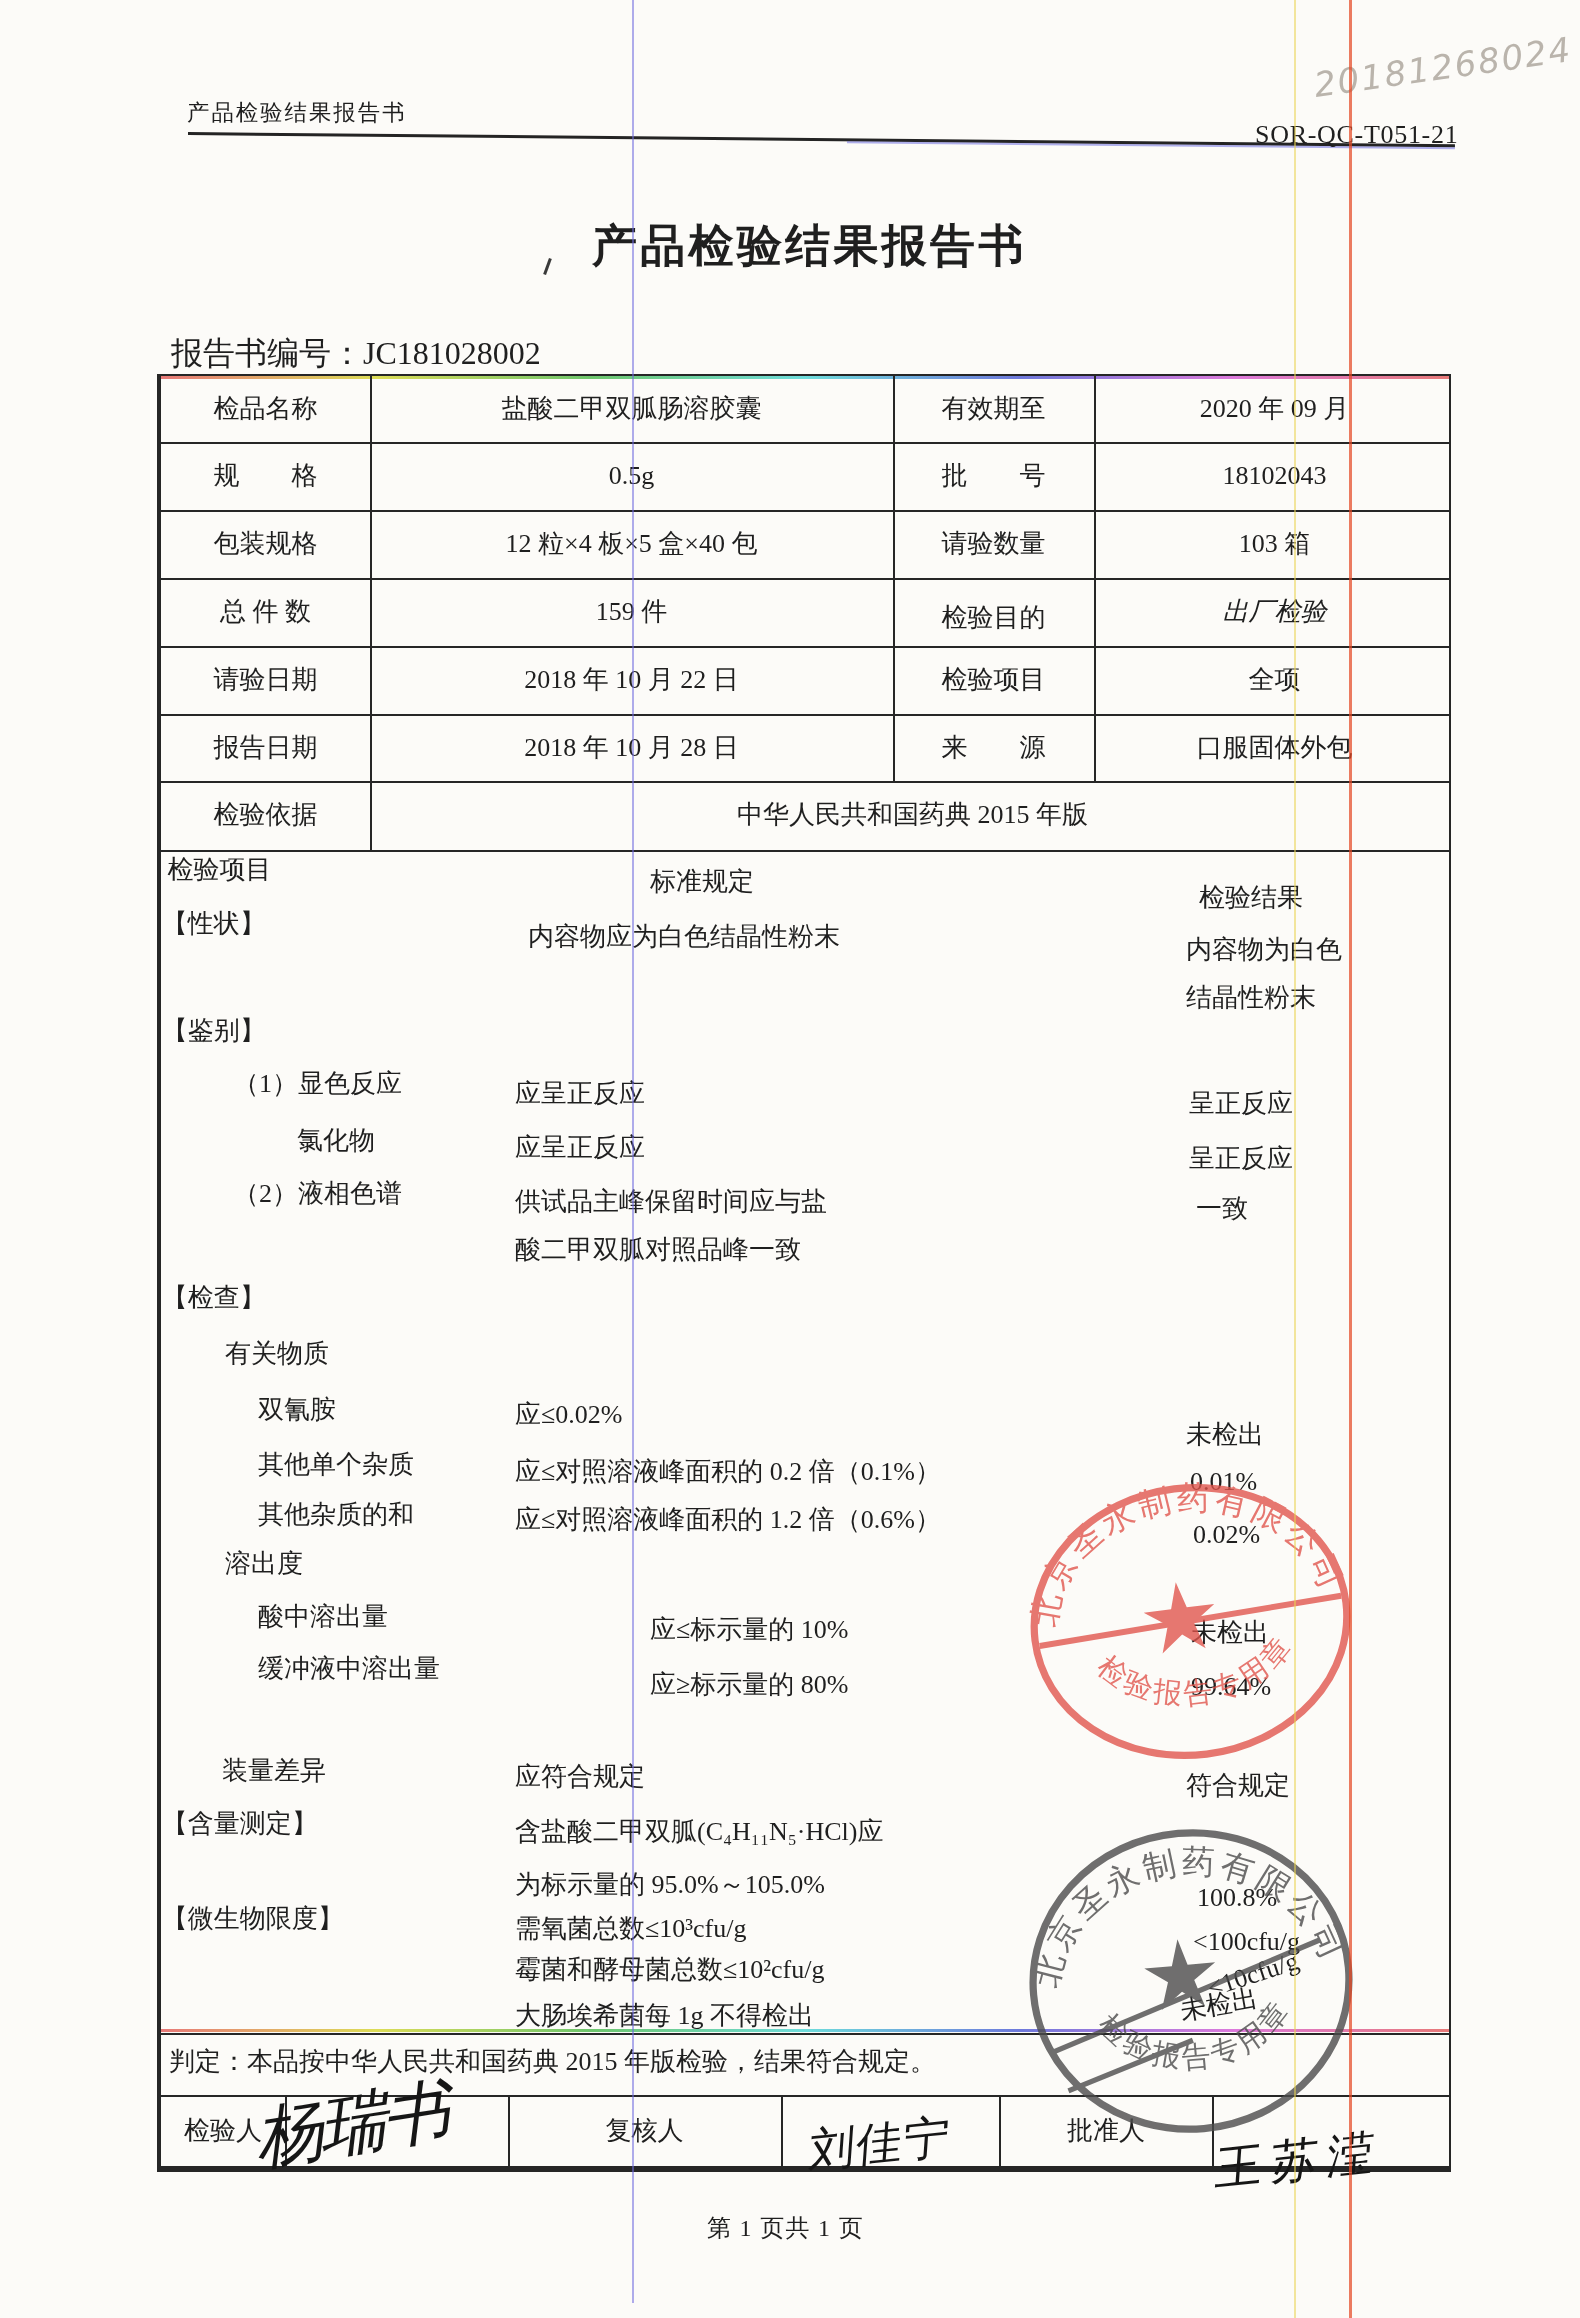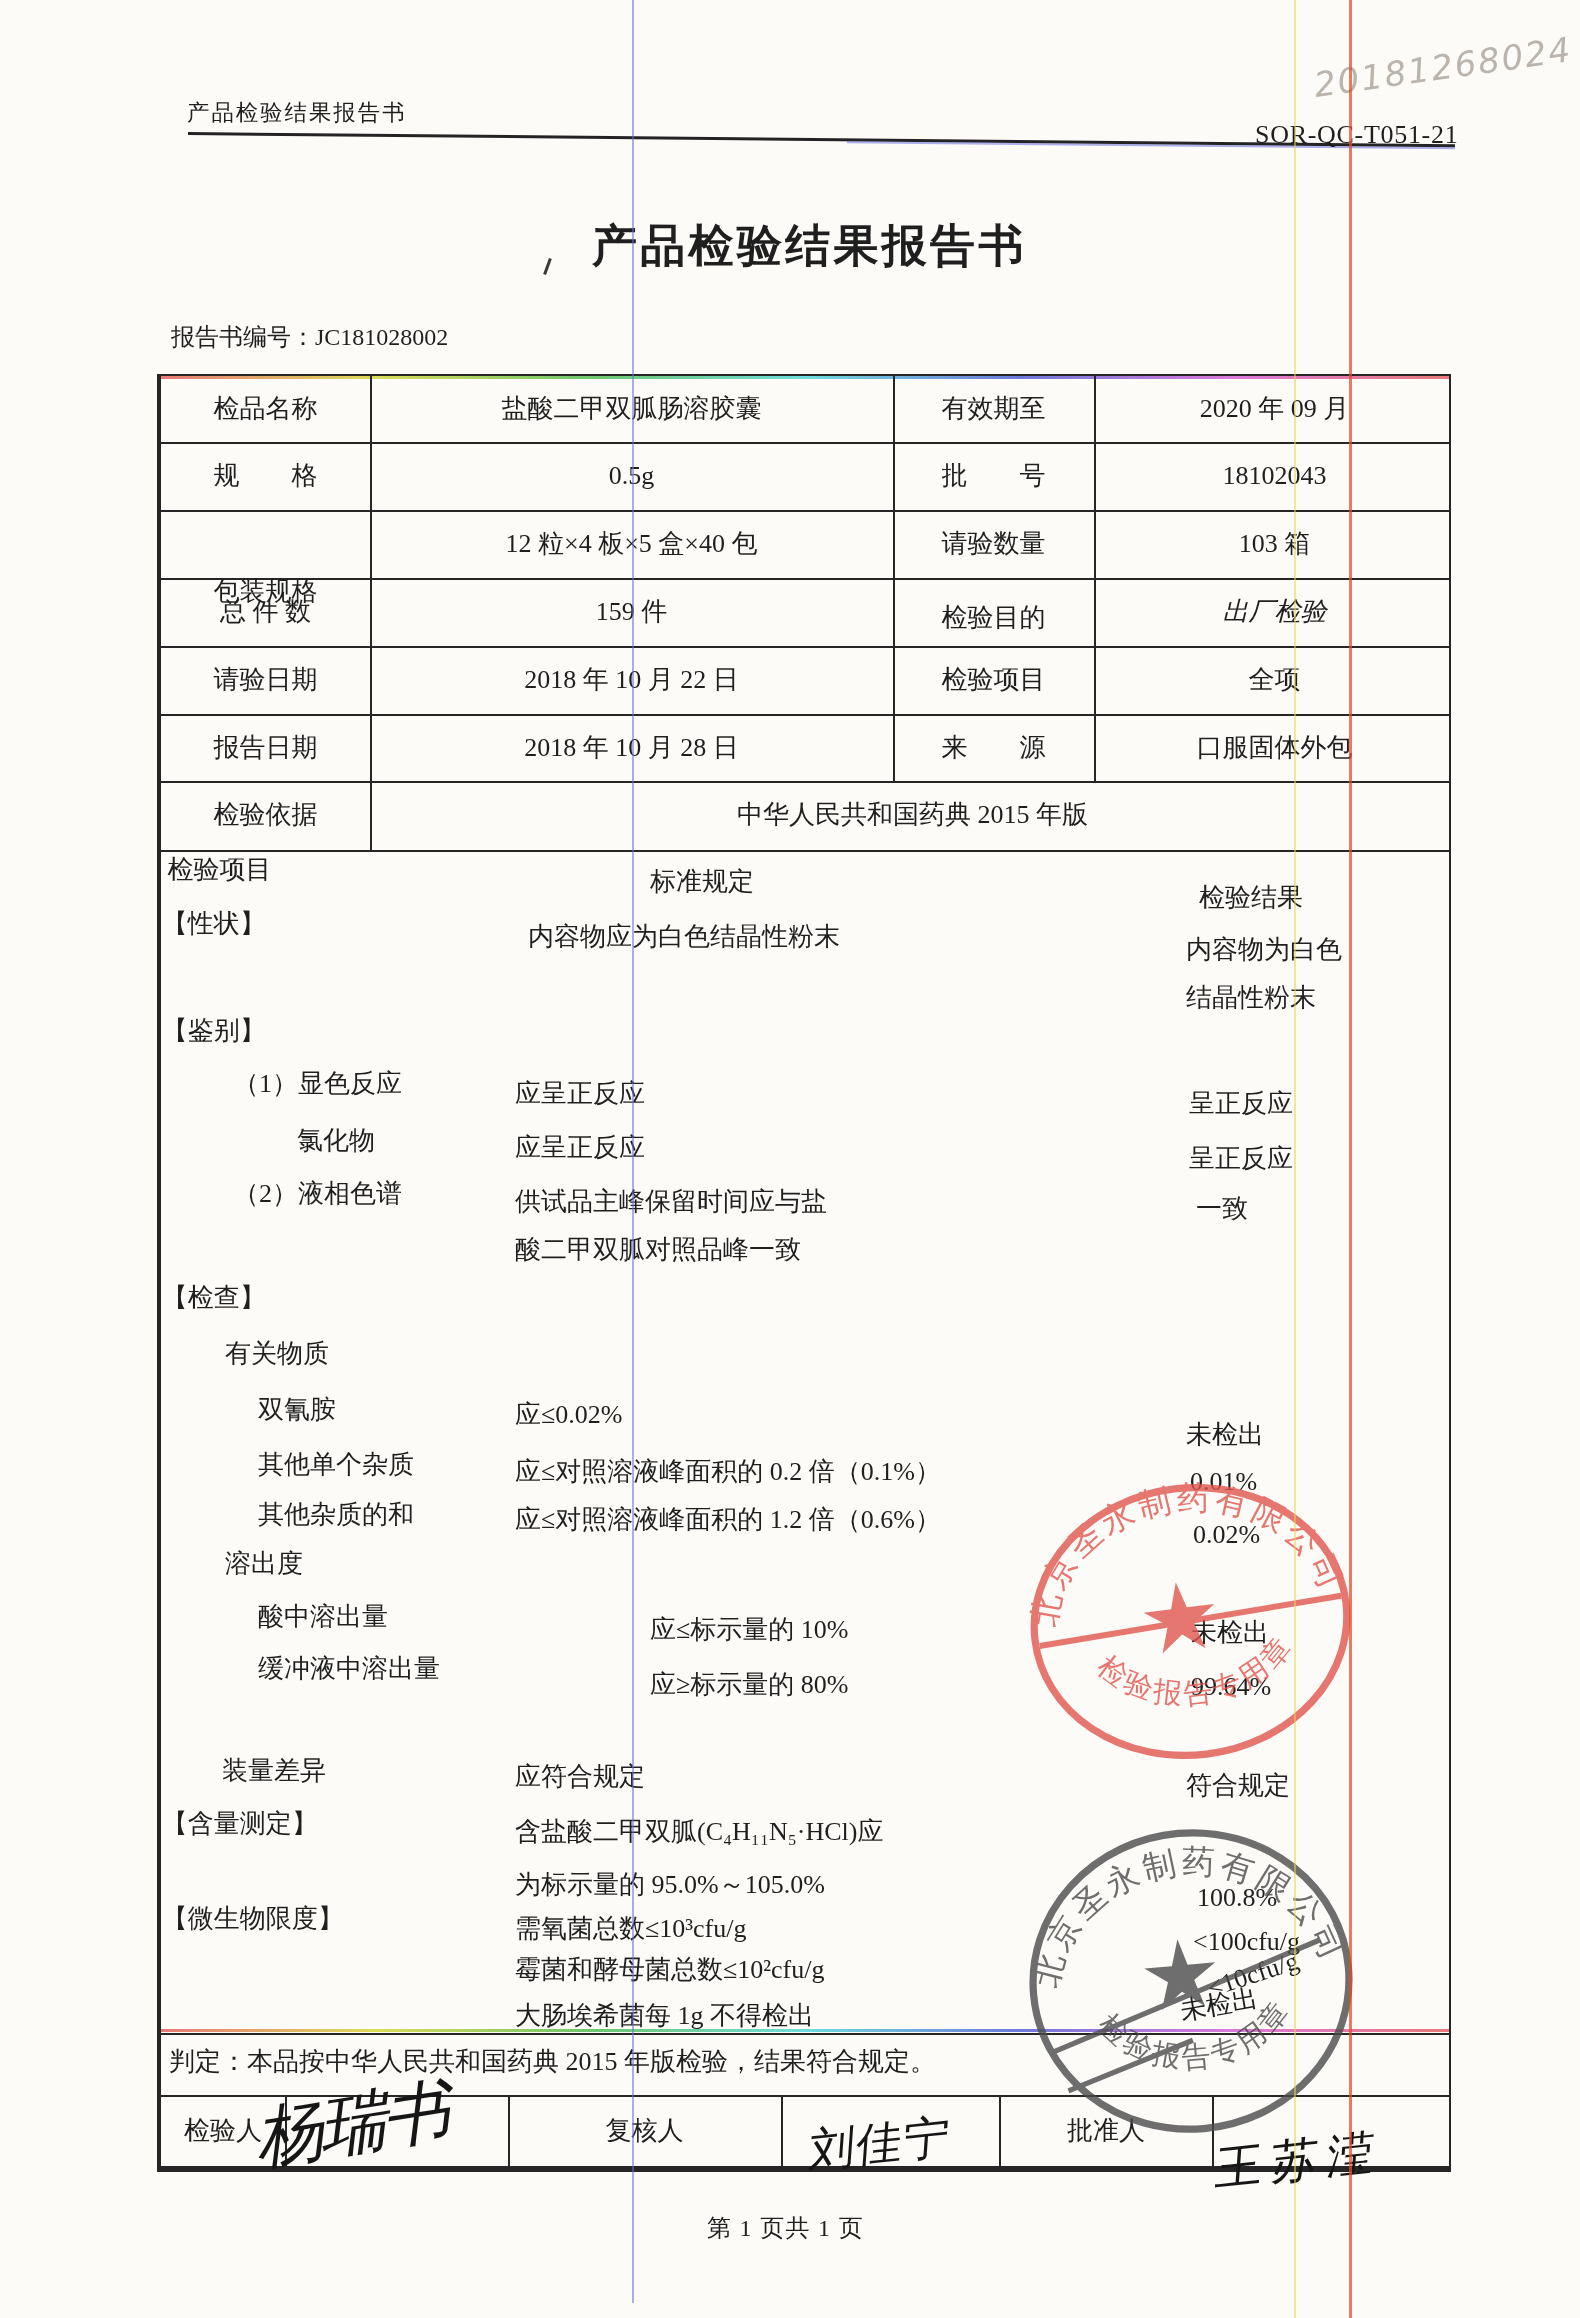--- a/index.html
+++ b/index.html
@@ -41,21 +41,21 @@
   <div class="artline" style="left:1349px;width:2.6px;height:2319px;background:var(--art-orange);"></div>
 
   <div class="abs" style="left:187px;top:97px;font-size:22.4px;letter-spacing:2px;">产品检验结果报告书</div>
   <div class="headerline"></div>
   <div class="abs" style="left:1255px;top:120px;font-size:26px;letter-spacing:0.7px;">SOR-QC-T051-21</div>
   <div class="abs pencil" style="left:1313px;top:47px;font-size:34px;">20181268024</div>
 
   <div class="tick"></div>
   <div class="abs" style="left:592px;top:216px;font-size:45px;font-weight:bold;letter-spacing:3.3px;">产品检验结果报告书</div>
 
-  <div class="abs" style="left:171px;top:321px;font-size:24px;">
+  <div class="abs" style="left:171px;top:332px;font-size:32px;">
     <span>报告书编号：</span><span>JC181028002</span>
   </div>
 
   <div class="tablebox">
 
     <div class="rainbow" style="left:0;right:0;top:0;"></div>
 
     <div class="hl" style="top:66px;"></div>
     <div class="hl" style="top:134px;"></div>
     <div class="hl" style="top:202px;"></div>
@@ -80,21 +80,21 @@
     <div class="cell" style="left:0;top:0;width:209px;height:66px;">检品名称</div>
     <div class="cell" style="left:209px;top:0;width:523px;height:66px;">盐酸二甲双胍肠溶胶囊</div>
     <div class="cell" style="left:732px;top:0;width:201px;height:66px;">有效期至</div>
     <div class="cell" style="left:933px;top:0;width:361px;height:66px;">2020 年 09 月</div>
 
     <div class="cell" style="left:0;top:66px;width:209px;height:68px;">规　　格</div>
     <div class="cell" style="left:209px;top:66px;width:523px;height:68px;">0.5g</div>
     <div class="cell" style="left:732px;top:66px;width:201px;height:68px;">批　　号</div>
     <div class="cell" style="left:933px;top:66px;width:361px;height:68px;">18102043</div>
 
-    <div class="cell" style="left:0;top:134px;width:209px;height:68px;margin-top:48px;">包装规格</div>
+    <div class="cell" style="left:0;top:134px;width:209px;height:68px;">包装规格</div>
     <div class="cell" style="left:209px;top:134px;width:523px;height:68px;">12 粒×4 板×5 盒×40 包</div>
     <div class="cell" style="left:732px;top:134px;width:201px;height:68px;">请验数量</div>
     <div class="cell" style="left:933px;top:134px;width:361px;height:68px;">103 箱</div>
 
     <div class="cell" style="left:0;top:202px;width:209px;height:68px;">总 件 数</div>
     <div class="cell" style="left:209px;top:202px;width:523px;height:68px;">159 件</div>
     <div class="cell" style="left:732px;top:202px;width:201px;height:80px;">检验目的</div>
     <div class="cell" style="left:933px;top:202px;width:361px;height:68px;font-style:italic;">出厂检验</div>
 
     <div class="cell" style="left:0;top:270px;width:209px;height:68px;">请验日期</div>

